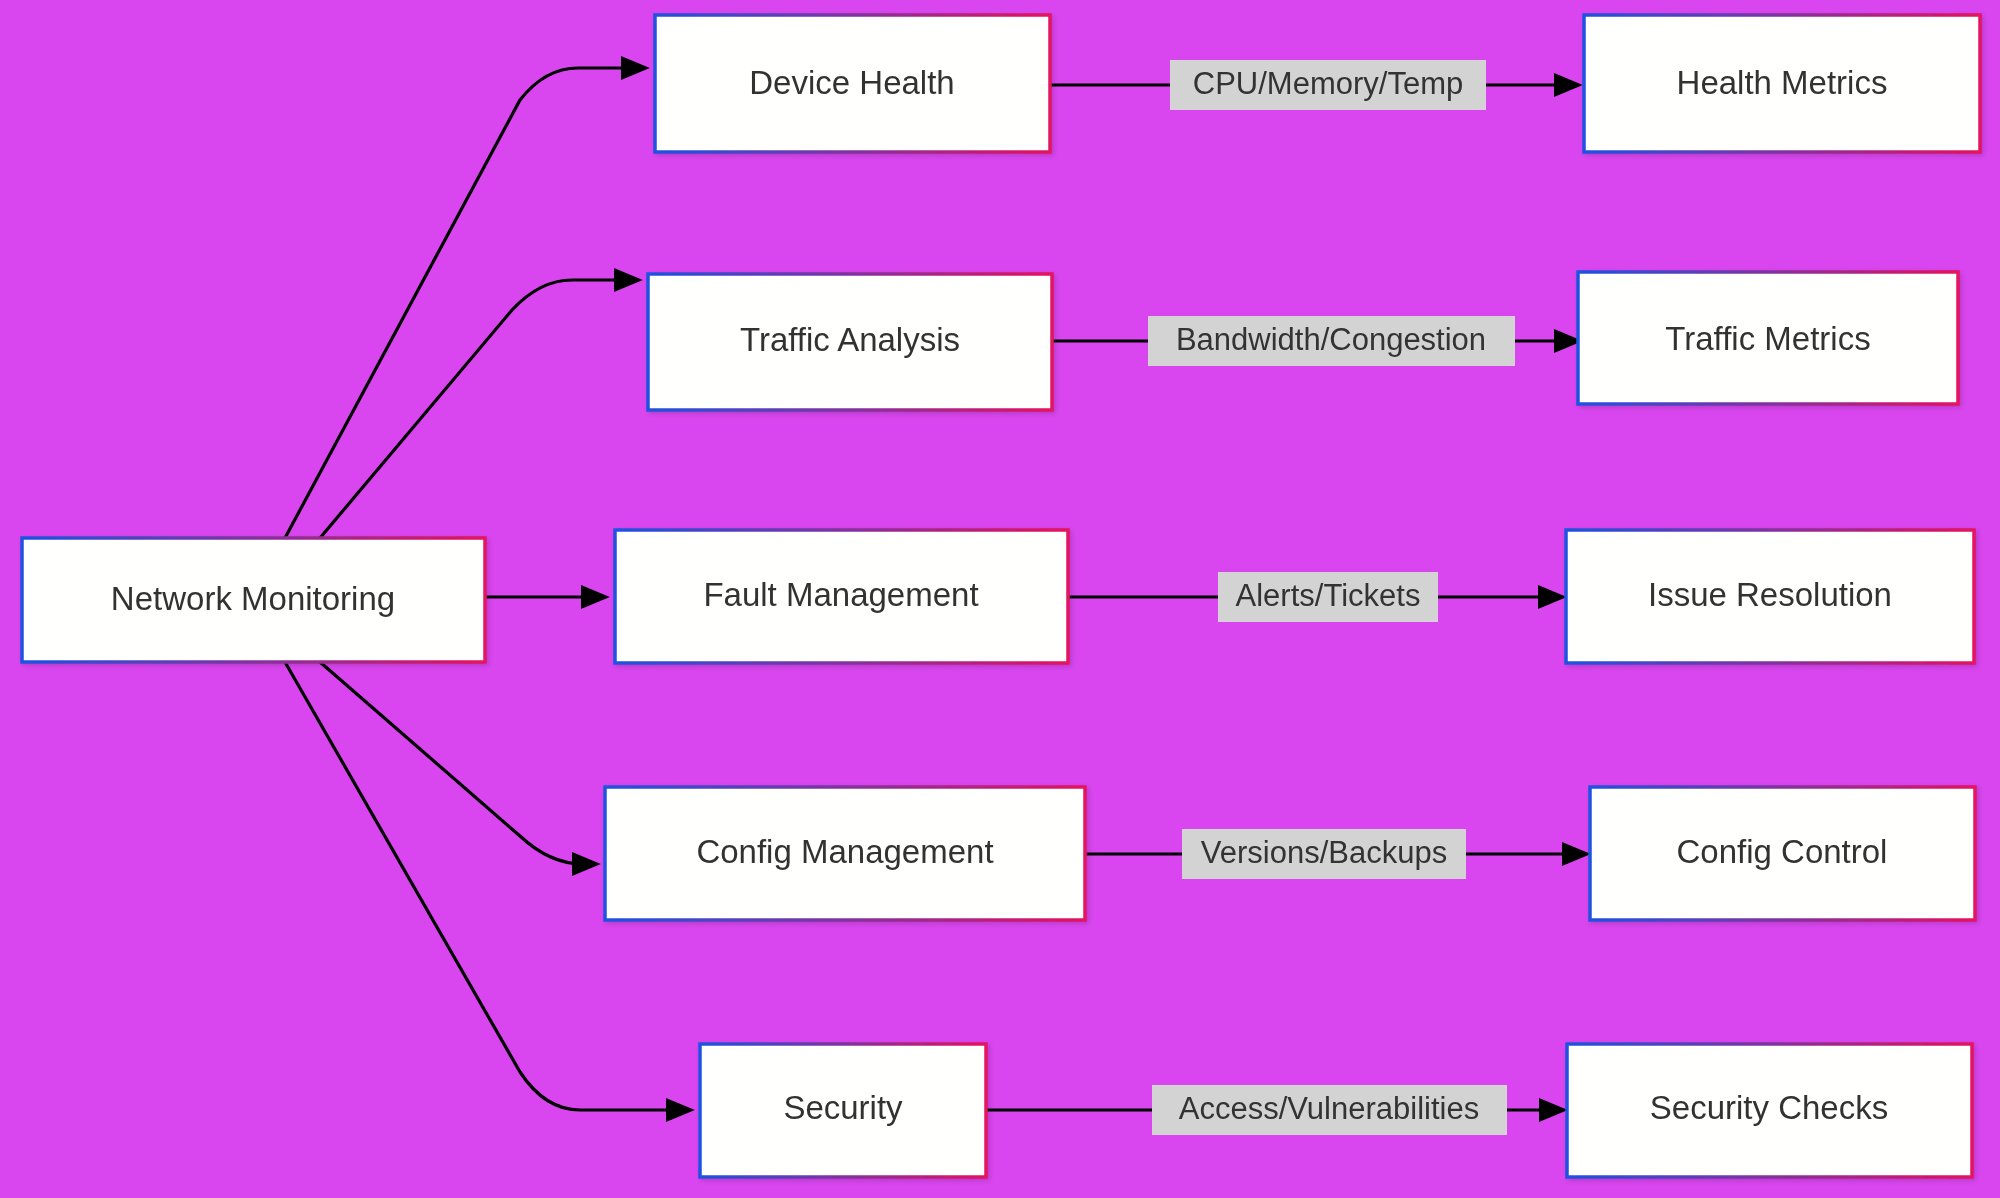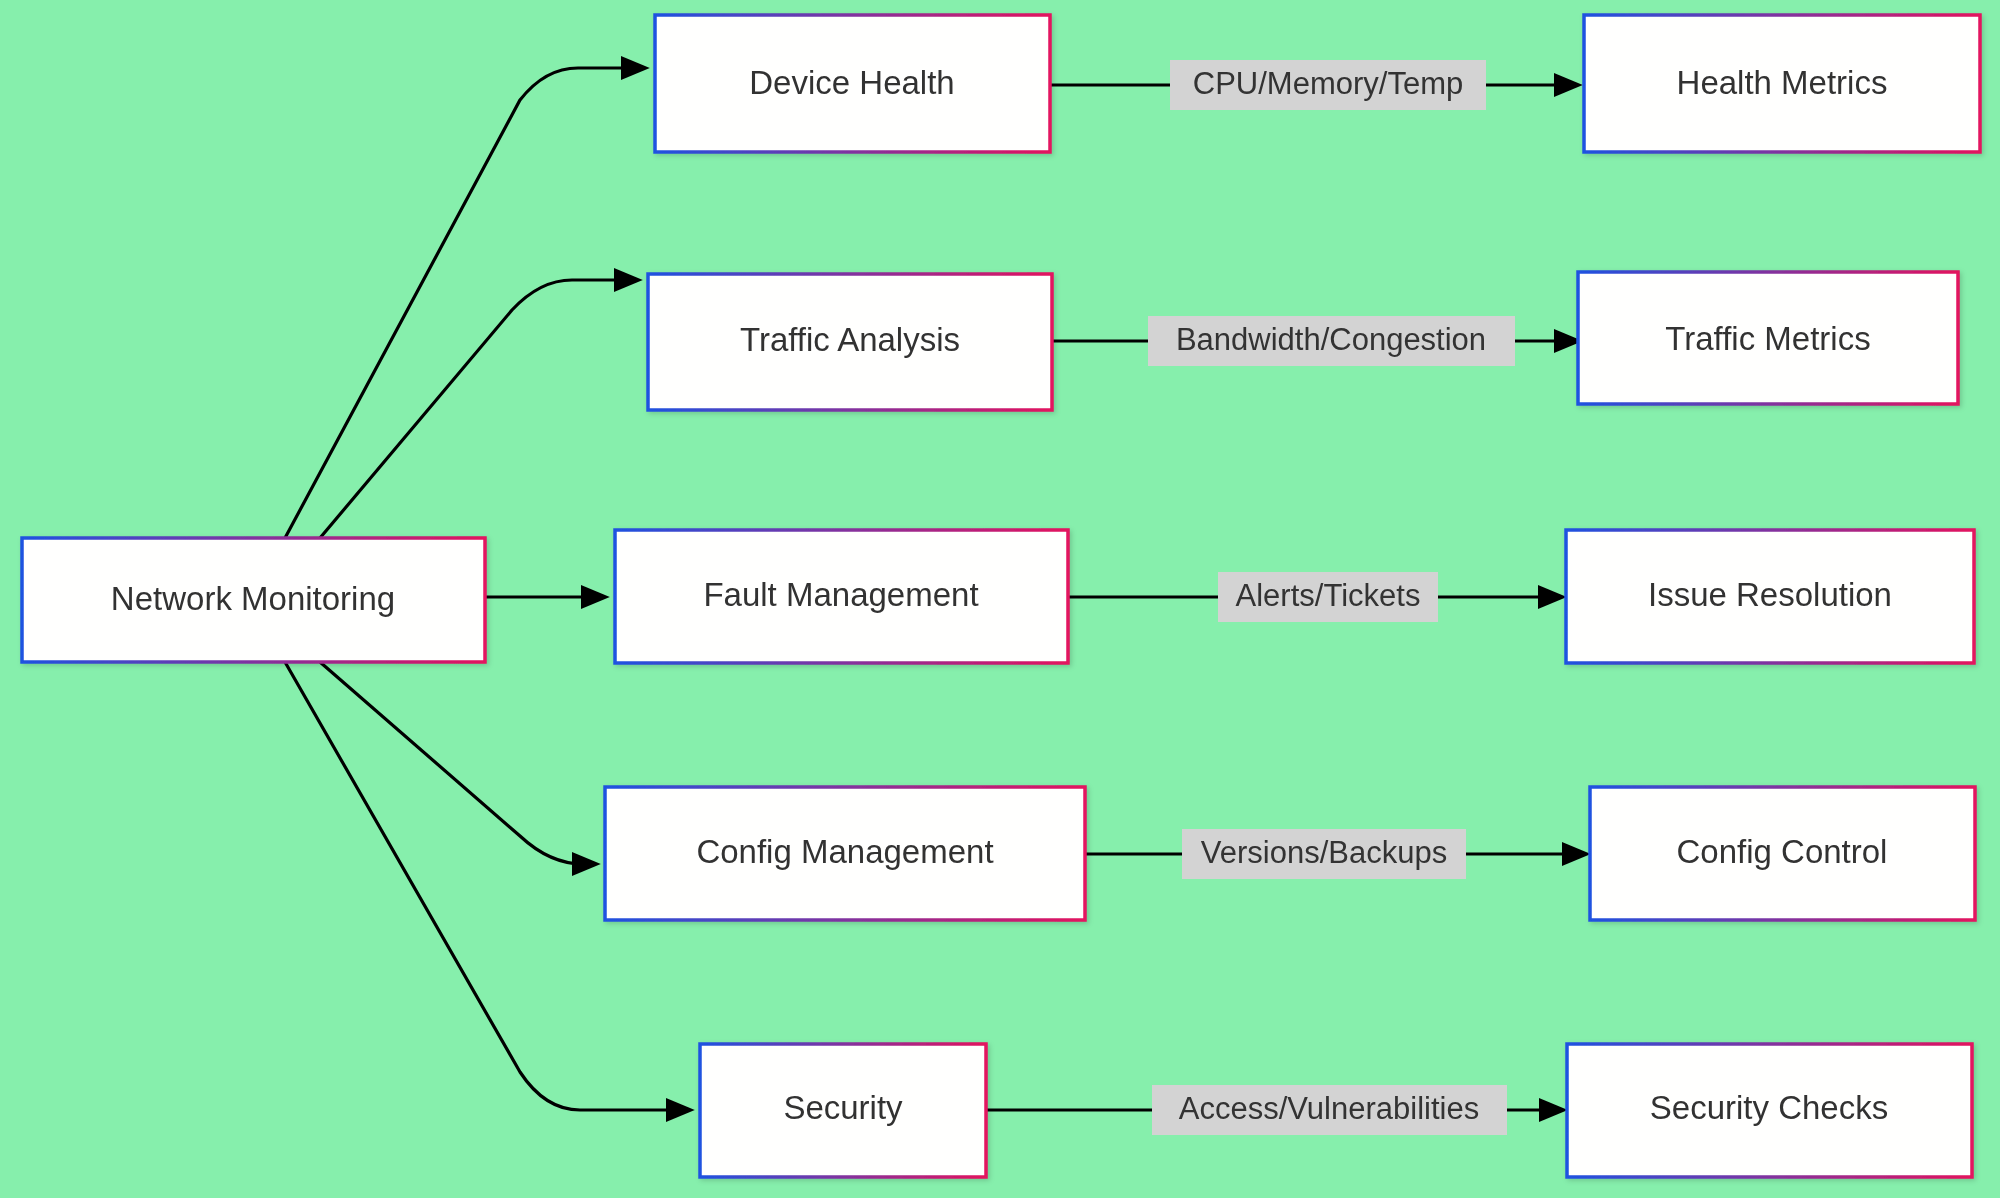--- a/index.html
+++ b/index.html
@@ -10,21 +10,21 @@
   body {
     width: 2000px;
     height: 1198px;
     overflow: hidden;
     font-family: "Liberation Sans", sans-serif;
   }
   #diagram-root {
     position: relative;
     width: 2000px;
     height: 1198px;
-    background: #86efac;
+    background: #d946ef;
   }
   svg#flow {
     position: absolute;
     top: 0;
     left: 0;
     width: 2000px;
     height: 1198px;
     display: block;
   }
   .node-rect {

